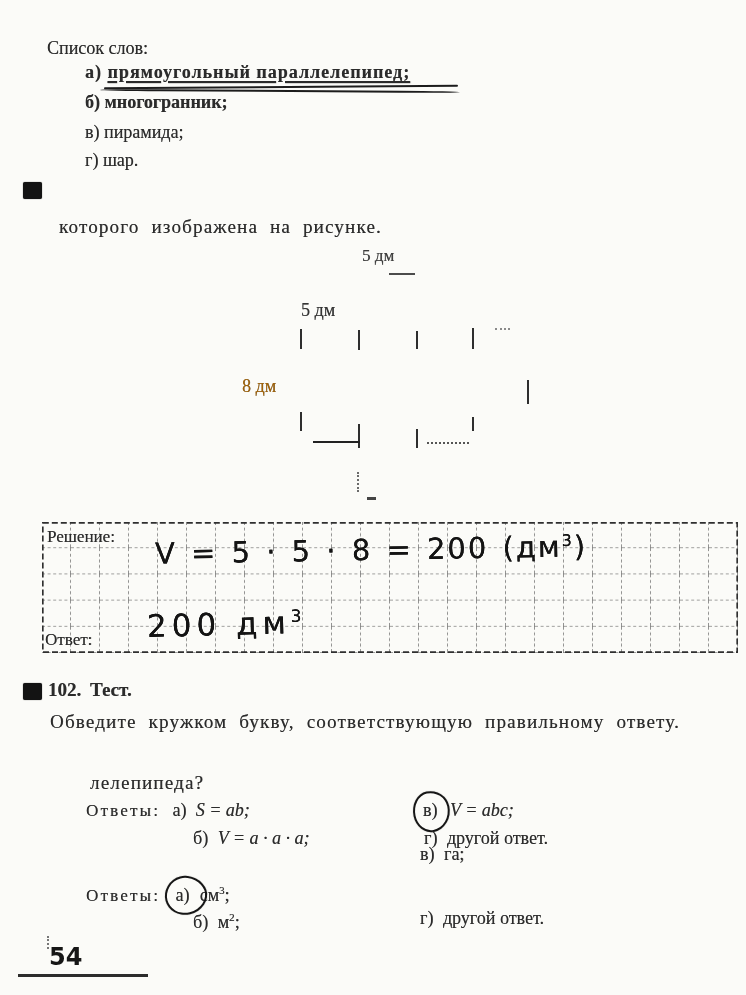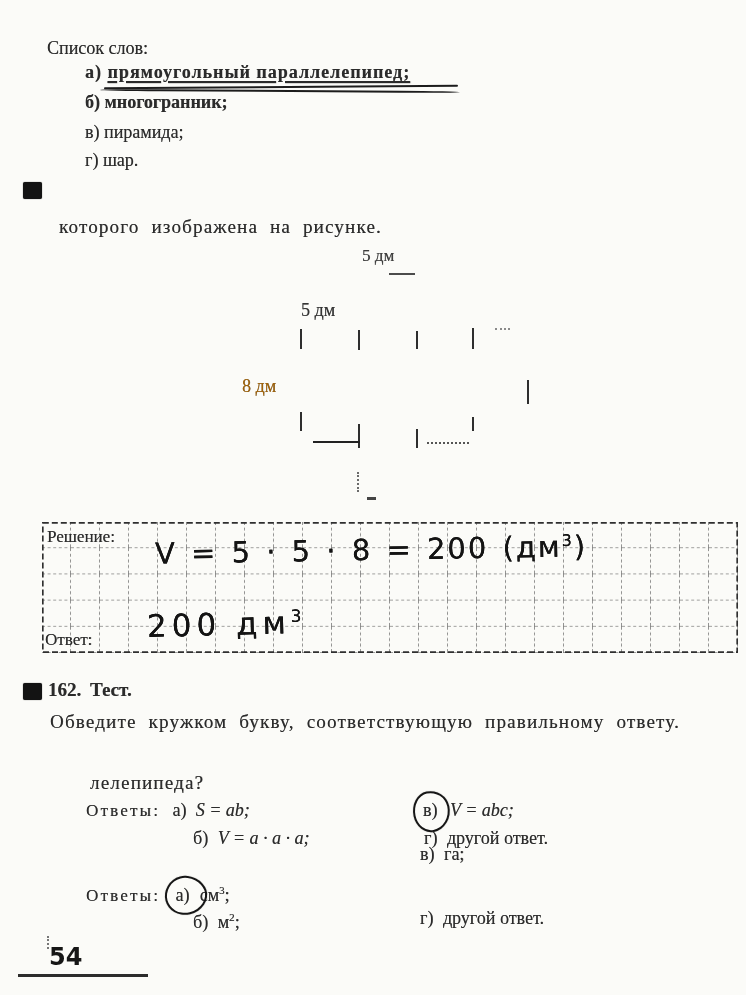--- a/index.html
+++ b/index.html
@@ -110,21 +110,21 @@
 
   <div class="hand" style="left:155px; top:533px; font-size:29px; letter-spacing:2px; word-spacing:3px; transform:rotate(-1deg);">
     <span>V = 5 · 5 · 8 = 200 (дм</span><span class="sup">3</span><span>)</span>
   </div>
   <div class="hand" style="left:147px; top:606px; font-size:31px; letter-spacing:5px; transform:rotate(-1.5deg);">
     <span>200 дм</span><span class="sup">3</span>
   </div>
 
   <div class="sq" style="left:23px; top:683px;"></div>
   <div class="row print fs19 b" style="left:48px; top:679px;">
-    <span>162.</span>
+    <span>102.</span>
     <span style="margin-left:4px;">Тест.</span>
   </div>
   <div class="abs print fs19 sp1" style="left:50px; top:711px;">Обведите кружком букву, соответствующую правильному ответу.</div>
 
   <div class="abs print fs19 sp1" style="left:90px; top:772px;">лелепипеда?</div>
 
   <div class="row print fs17" style="left:86px; top:800px;">
     <span class="lsp">Ответы:</span>
     <span class="fs18" style="margin-left:8px;">а)</span>
     <span class="fs18 mathit" style="margin-left:5px;">S = ab;</span>

